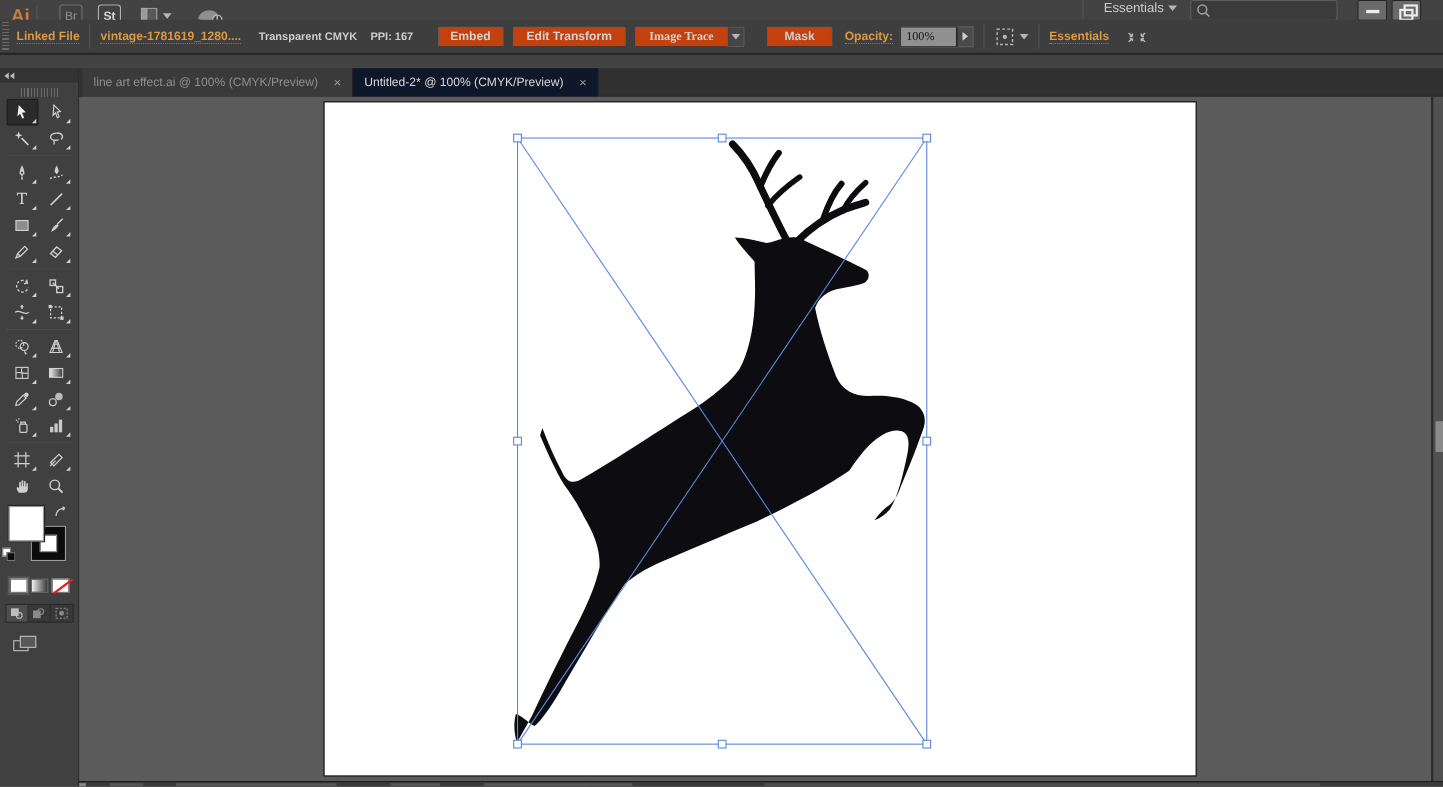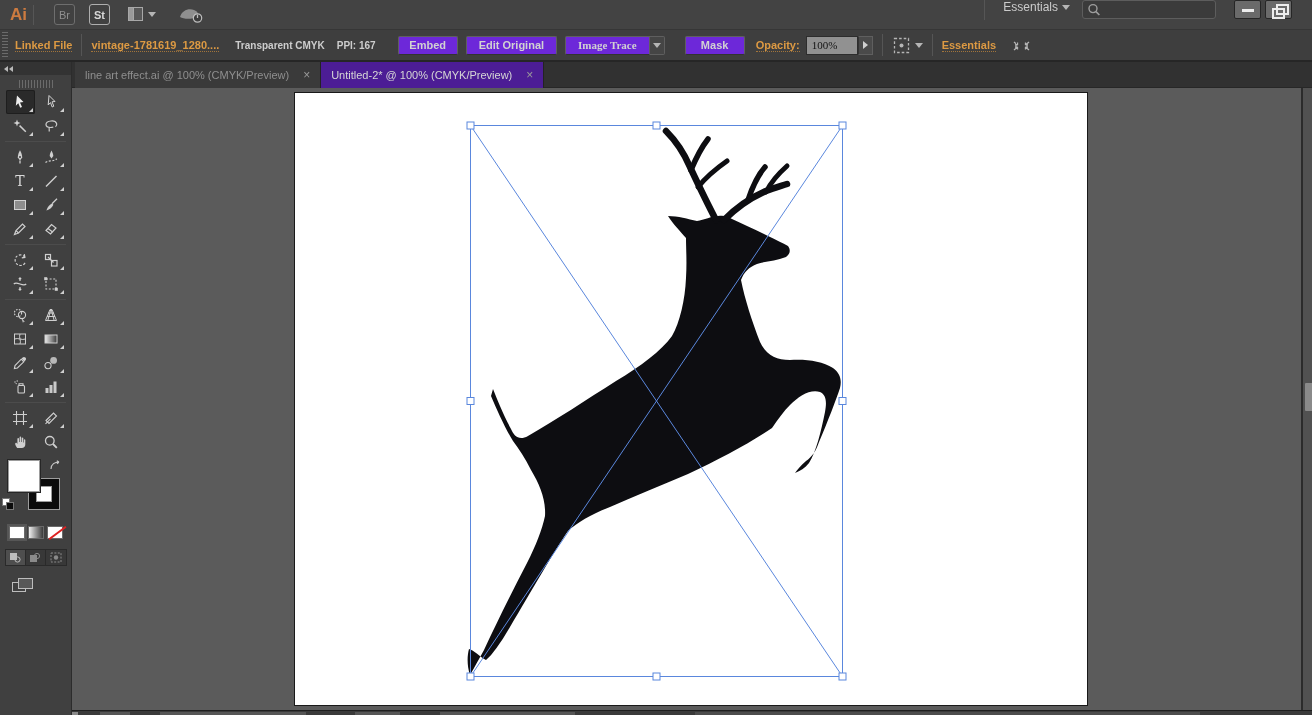--- a/index.html
+++ b/index.html
@@ -24,36 +24,36 @@
   .mb-right { position:absolute; right:16px; top:0; height:30px; display:flex; align-items:flex-start; }
   .workspace { display:flex; align-items:center; font-size:12px; color:#cbcbcb; padding:0 12px; }
   .searchbox { position:relative; width:134px; height:19px; background:#3b3b3b; border:1px solid #5d5d5d; border-radius:3px; display:flex; align-items:center; margin-right:18px; }
   .searchbox input { width:100px; background:transparent; border:none; outline:none; color:#ddd; font-size:11px; }
   .win-btn { width:27px; height:19px; background:#6a6a6a; border:1px solid #262626; border-radius:2px; margin-right:4px; position:relative; }
   .win-btn.minimize::after { content:""; position:absolute; left:7px; top:8px; width:12px; height:3px; background:#ededed; }
   .win-btn.restore::after { content:""; position:absolute; left:6px; top:7px; width:9px; height:7px; border:2px solid #ededed; }
   .win-btn.restore::before { content:""; position:absolute; left:10px; top:3px; width:9px; height:7px; border:2px solid #ededed; background:#6a6a6a; }
 
   
-  .controlbar { position:absolute; left:0; top:30px; width:1312px; height:32px; background:#3e3e3e; border-bottom:2px solid #262626; display:flex; align-items:center; }
+  .controlbar { position:absolute; left:0; top:18px; width:1312px; height:32px; background:#3e3e3e; border-bottom:2px solid #262626; display:flex; align-items:center; }
   .grip-v { width:6px; height:26px; margin-left:2px; background:repeating-linear-gradient(to bottom,#6b6b6b 0 1px,transparent 1px 3px); }
   .orange-link { color:#dd9a43; font-size:11px; font-weight:bold; border-bottom:1px dotted #a2743a; cursor:pointer; }
   .cb-sep { width:1px; height:22px; background:#555; margin:0 9px; }
   .cb-text { color:#cdcdcd; font-size:10px; font-weight:bold; }
-  .cb-btn { height:19px; background:#6d28d9; border:1px solid #5f5f5f; border-bottom-color:#333; border-radius:2px; color:#d2d2d2; font-size:11px; font-weight:bold; display:flex; align-items:center; justify-content:center; padding:0 12px; cursor:pointer; }
+  .cb-btn { height:19px; background:#c2410c; border:1px solid #5f5f5f; border-bottom-color:#333; border-radius:2px; color:#d2d2d2; font-size:11px; font-weight:bold; display:flex; align-items:center; justify-content:center; padding:0 12px; cursor:pointer; }
   .btn-arrow-seg { width:15px; height:19px; background:#454545; border:1px solid #5f5f5f; border-left:none; border-radius:0 2px 2px 0; display:flex; align-items:center; justify-content:center; cursor:pointer; }
   .opacity-input { width:52px; height:19px; background:#919191; border:1px solid #2d2d2d; color:#141414; font-size:11px; padding:0 5px; font-family:"Liberation Sans",sans-serif; }
   .opacity-arrow { width:15px; height:19px; background:#4a4a4a; border:1px solid #5f5f5f; border-left:1px solid #333; display:flex; align-items:center; justify-content:center; cursor:pointer; }
   .tri-right { width:0; height:0; border-top:4px solid transparent; border-bottom:4px solid transparent; border-left:5px solid #d0d0d0; }
 
   
   .tabbar { position:absolute; left:72px; top:62px; width:1240px; height:26px; background:#313131; border-bottom:1px solid #272727; display:flex; padding-left:3px; }
   .doc-tab { height:26px; display:flex; align-items:center; padding:0 10px; font-size:11px; border-right:1px solid #232323; cursor:pointer; }
   .doc-tab.inactive { background:#3a3a3a; color:#8f8f8f; }
-  .doc-tab.active { background:#4c1d95; color:#d6d6d6; }
+  .doc-tab.active { background:#0f172a; color:#d6d6d6; }
   .tab-close { margin-left:14px; font-size:12px; line-height:1; color:#9a9a9a; cursor:pointer; }
 
   
   .toolbar { position:absolute; left:0; top:62px; width:72px; height:653px; background:#404040; border-right:1px solid #2c2c2c; }
   .tb-header { height:13px; background:#333; display:flex; align-items:center; padding-left:4px; }
   .collapse-arrows { display:flex; gap:1px; }
   .collapse-arrows i { width:0; height:0; border-top:3px solid transparent; border-bottom:3px solid transparent; border-right:4px solid #b9b9b9; }
   .tb-grip { width:34px; height:8px; margin:5px auto 2px auto; background:repeating-linear-gradient(to right,#6b6b6b 0 1px,transparent 1px 3px); }
   .tool-row { display:flex; justify-content:center; gap:2px; }
   .tool { width:29px; height:24px; display:flex; align-items:center; justify-content:center; position:relative; cursor:pointer; border-radius:2px; }
@@ -138,21 +138,21 @@
   </div>
 
   <div class="controlbar">
     <div class="grip-v"></div>
     <span class="orange-link" style="margin-left:7px;">Linked File</span>
     <div class="cb-sep"></div>
     <span class="orange-link">vintage-1781619_1280....</span>
     <span class="cb-text" style="margin-left:16px;">Transparent CMYK</span>
     <span class="cb-text" style="margin-left:12px;">PPI: 167</span>
     <div class="cb-btn" style="margin-left:22px; width:60px;">Embed</div>
-    <div class="cb-btn" style="margin-left:8px;">Edit Original</div>
+    <div class="cb-btn" style="margin-left:8px;">Edit Transform</div>
     <div class="cb-btn" style="margin-left:8px; border-radius:2px 0 0 2px;font-family:Liberation Serif, serif;">Image Trace</div>
     <div class="btn-arrow-seg">
         <i class="caret-down" style="margin:0;"></i>
       </div>
     <div class="cb-btn" style="margin-left:20px; width:60px;">Mask</div>
     <span class="orange-link" style="margin-left:11px;">Opacity:</span>
     <input class="opacity-input" style="margin-left: 6px; font-family: Liberation Serif, serif;" readonly="" value="100%">
     <div class="opacity-arrow">
         <i class="tri-right"></i>
       </div>

